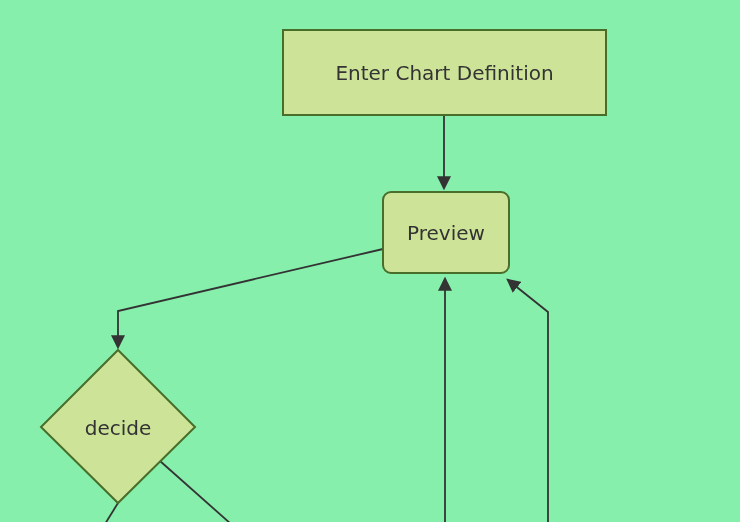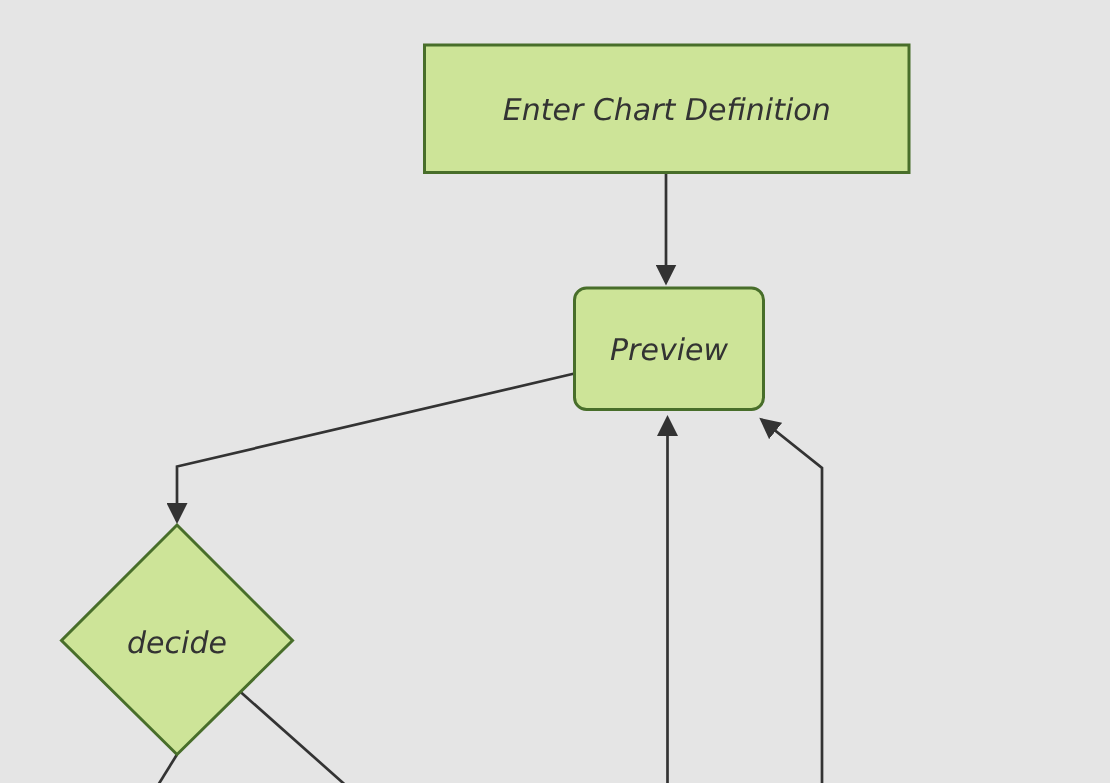--- a/index.html
+++ b/index.html
@@ -4,23 +4,22 @@
 <style>
   html, body {
     margin: 0;
     padding: 0;
     background: #ffffff;
   }
   .canvas-wrap {
     position: relative;
     width: 740px;
     height: 522px;
-    background: #e5e5e5;
+    background: #86efac;
     overflow: hidden;
-    font-style: italic;
   }
   svg.flowchart {
     display: block;
     width: 740px;
     height: 522px;
   }
   .edge {
     fill: none;
     stroke: #333333;
     stroke-width: 1.8px;

